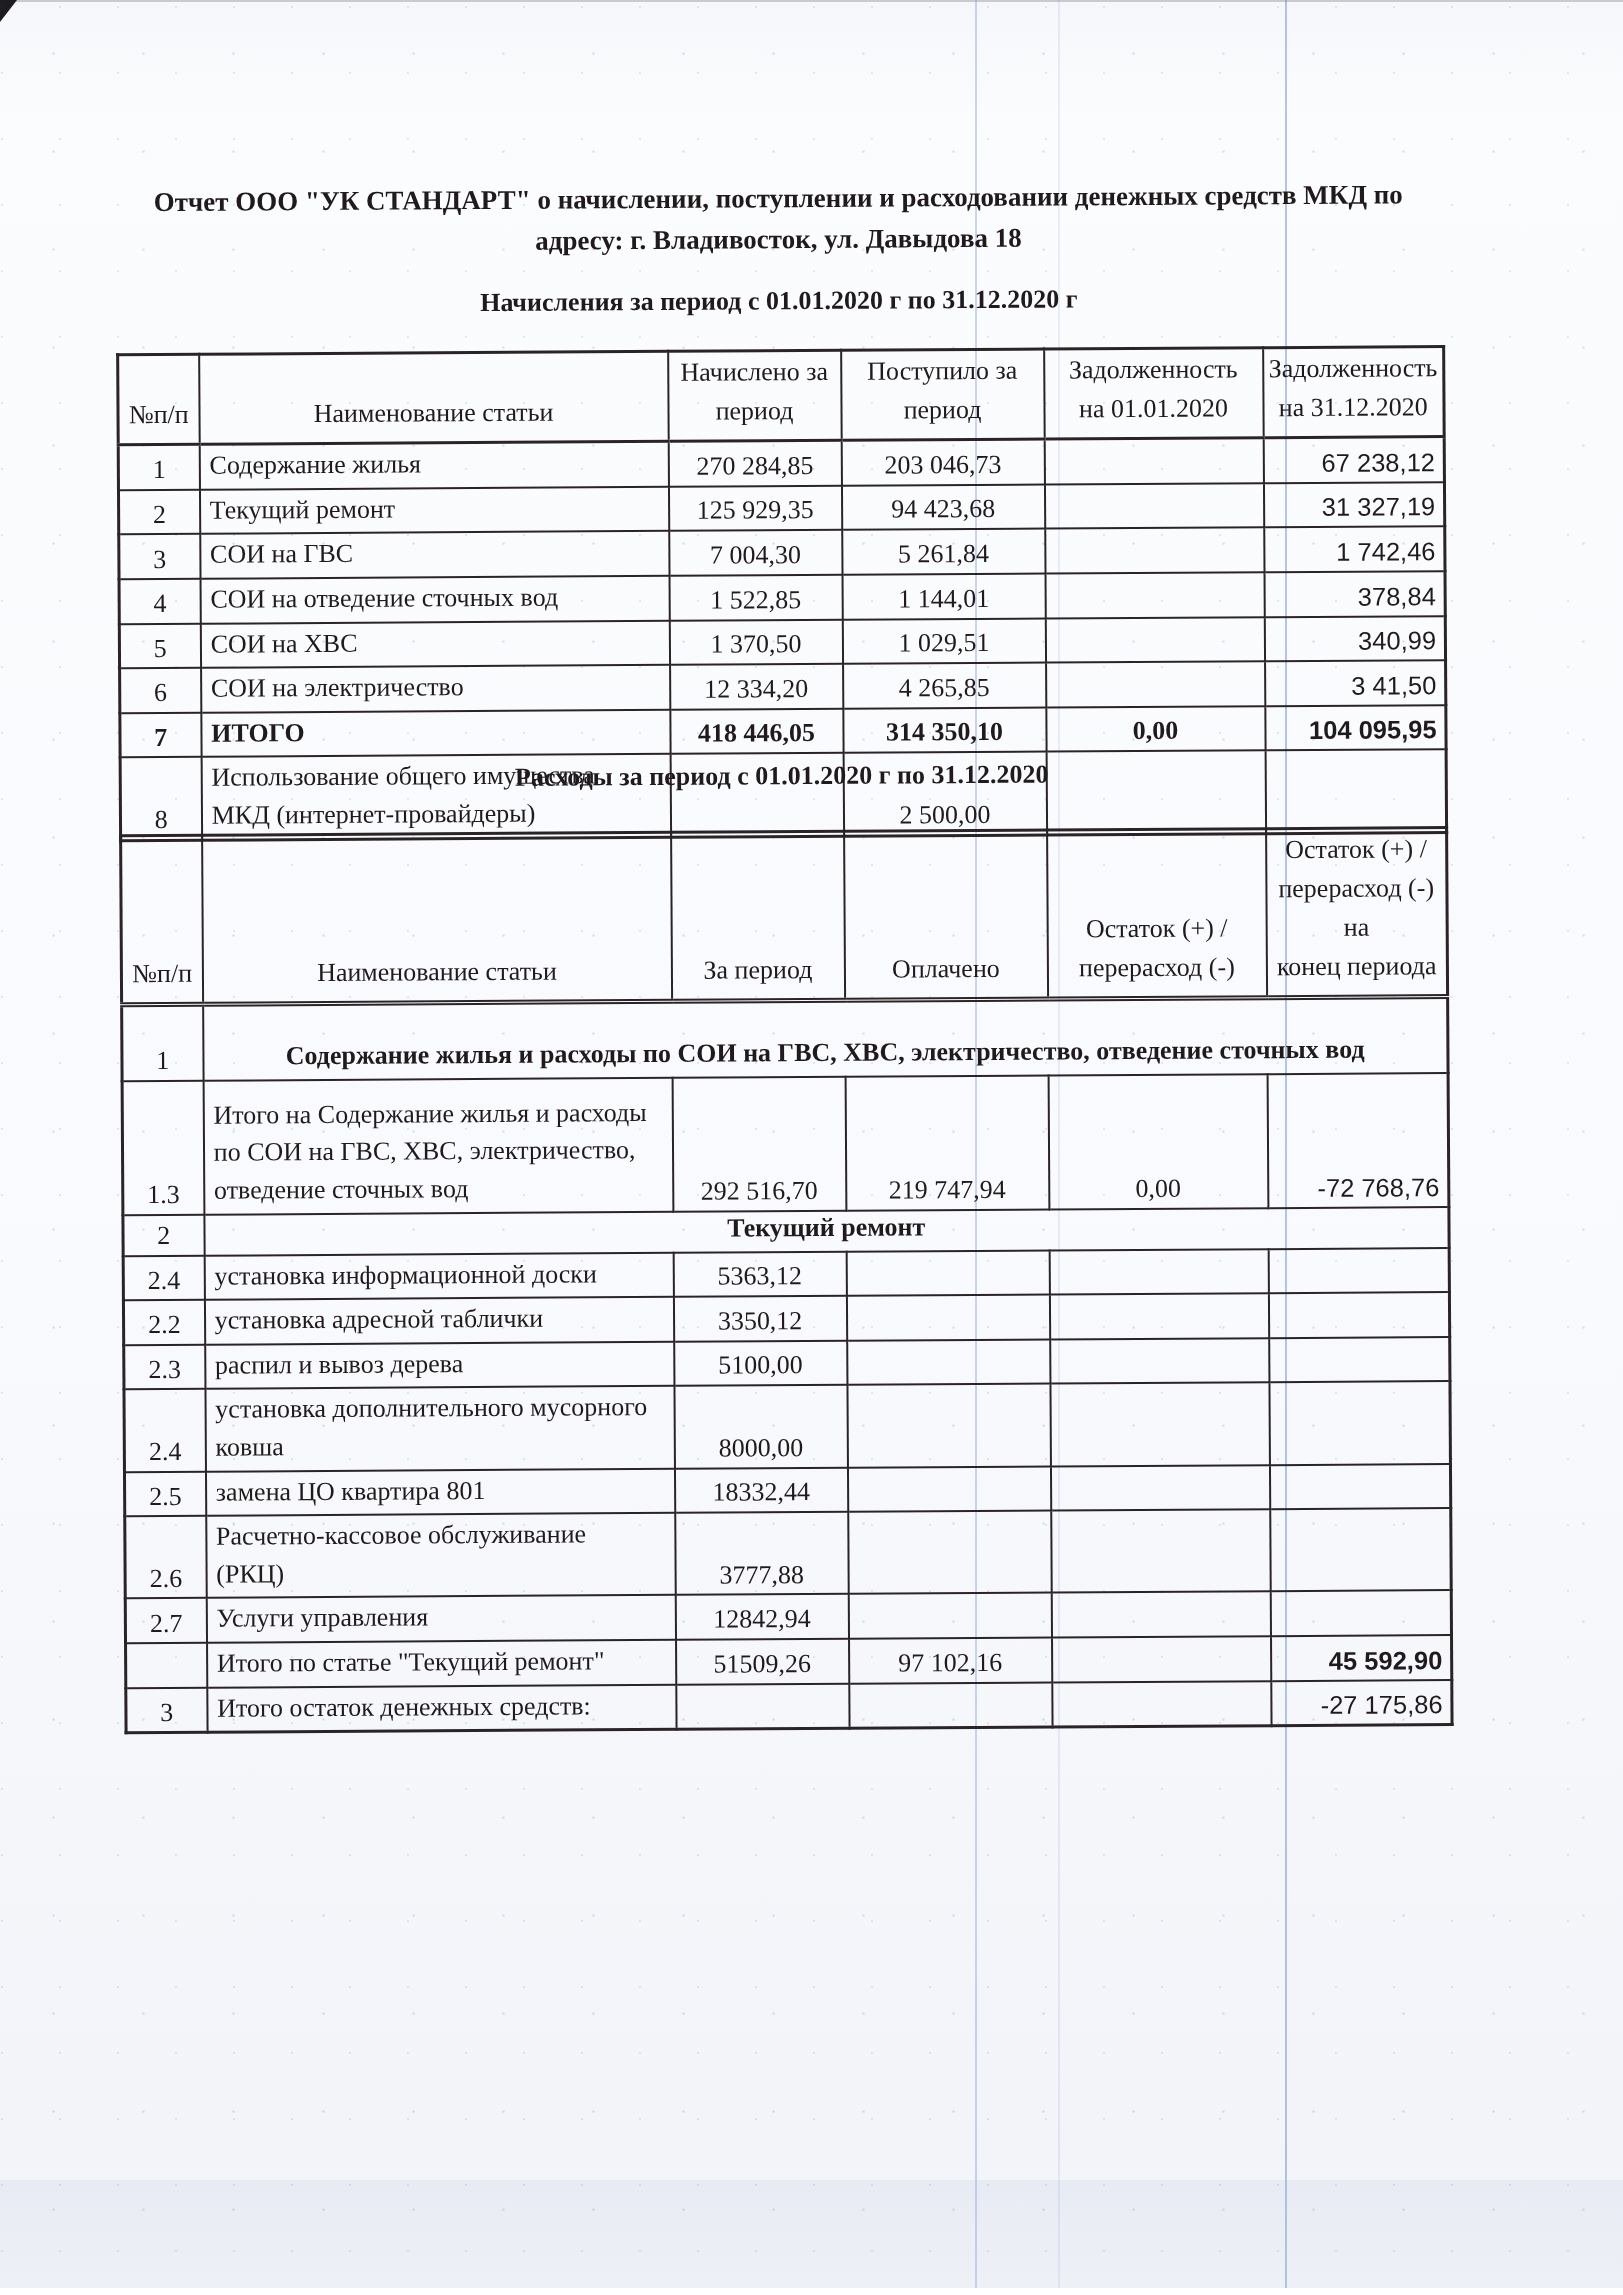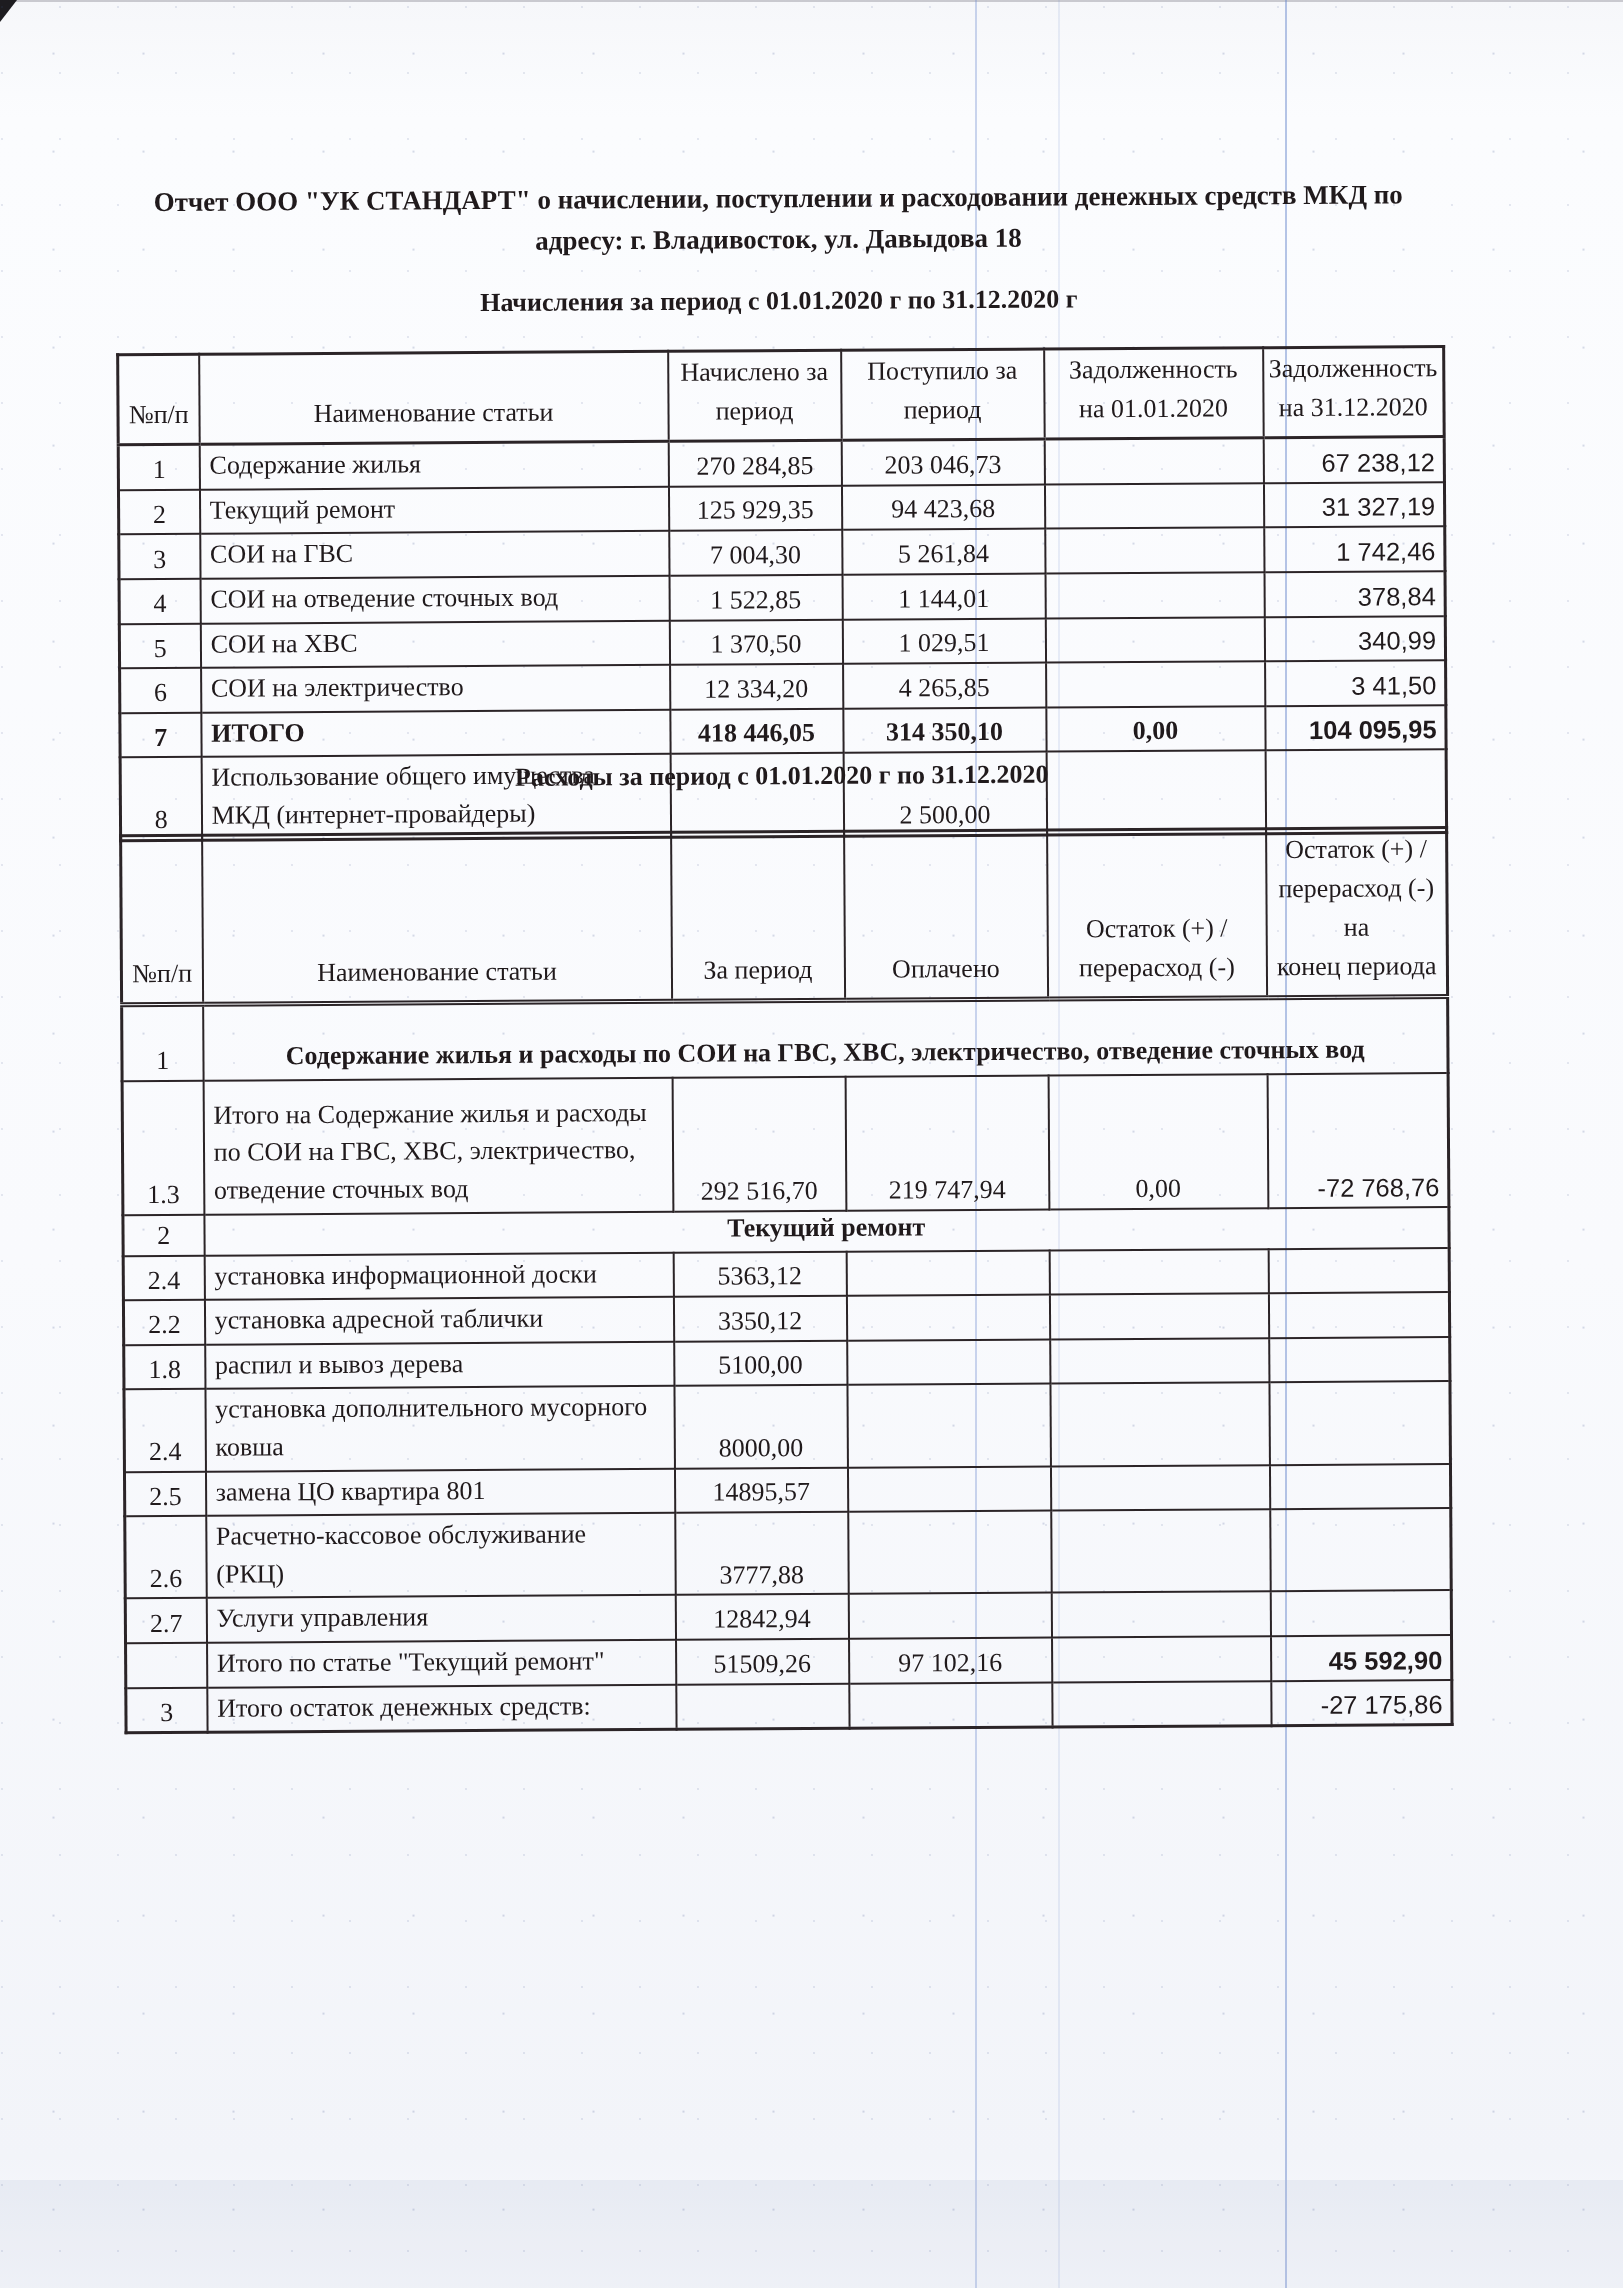--- a/index.html
+++ b/index.html
@@ -226,40 +226,40 @@
           </tr>
           <tr>
             <td class="num">2.2</td>
             <td class="name">установка адресной таблички</td>
             <td class="val">3350,12</td>
             <td class="val"></td>
             <td class="val"></td>
             <td class="end"></td>
           </tr>
           <tr>
-            <td class="num">1.8</td>
+            <td class="num">2.3</td>
             <td class="name">распил и вывоз дерева</td>
             <td class="val">5100,00</td>
             <td class="val"></td>
             <td class="val"></td>
             <td class="end"></td>
           </tr>
           <tr>
             <td class="num">2.4</td>
             <td class="name">установка дополнительного мусорного
 ковша</td>
             <td class="val">8000,00</td>
             <td class="val"></td>
             <td class="val"></td>
             <td class="end"></td>
           </tr>
           <tr>
             <td class="num">2.5</td>
             <td class="name">замена ЦО квартира 801</td>
-            <td class="val">14895,57</td>
+            <td class="val">18332,44</td>
             <td class="val"></td>
             <td class="val"></td>
             <td class="end"></td>
           </tr>
           <tr>
             <td class="num">2.6</td>
             <td class="name">Расчетно-кассовое обслуживание
 (РКЦ)</td>
             <td class="val">3777,88</td>
             <td class="val"></td>

